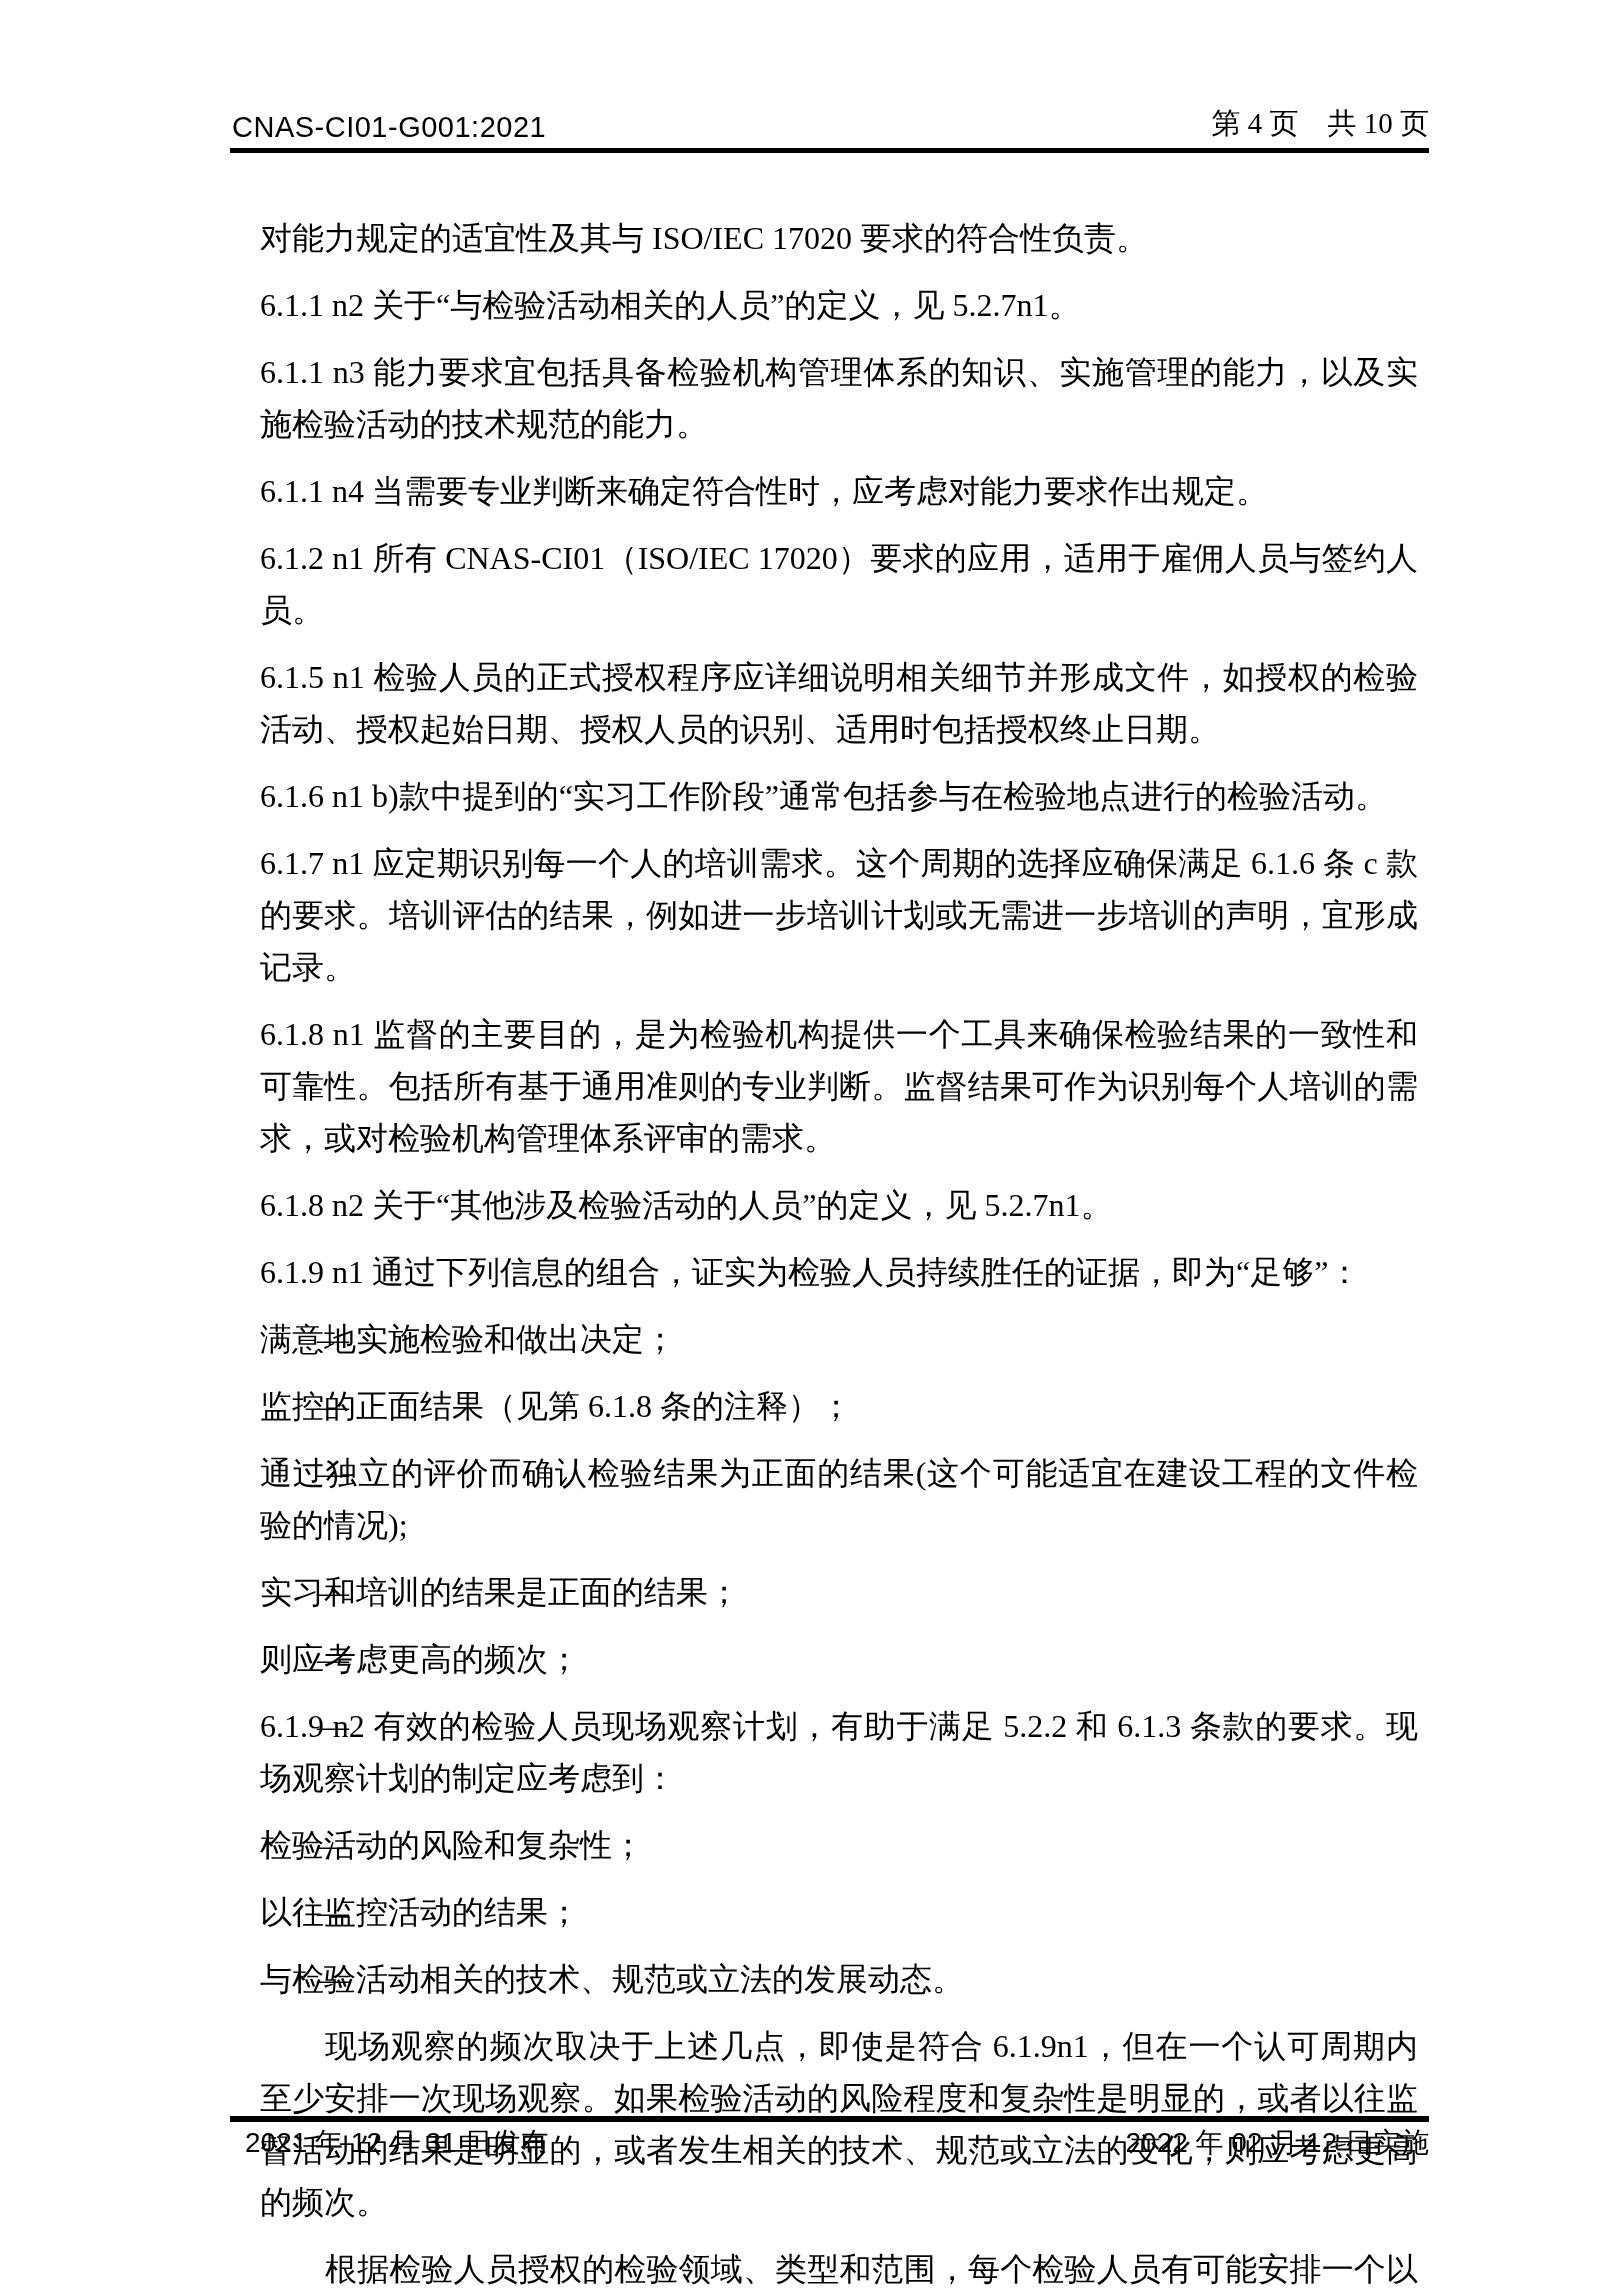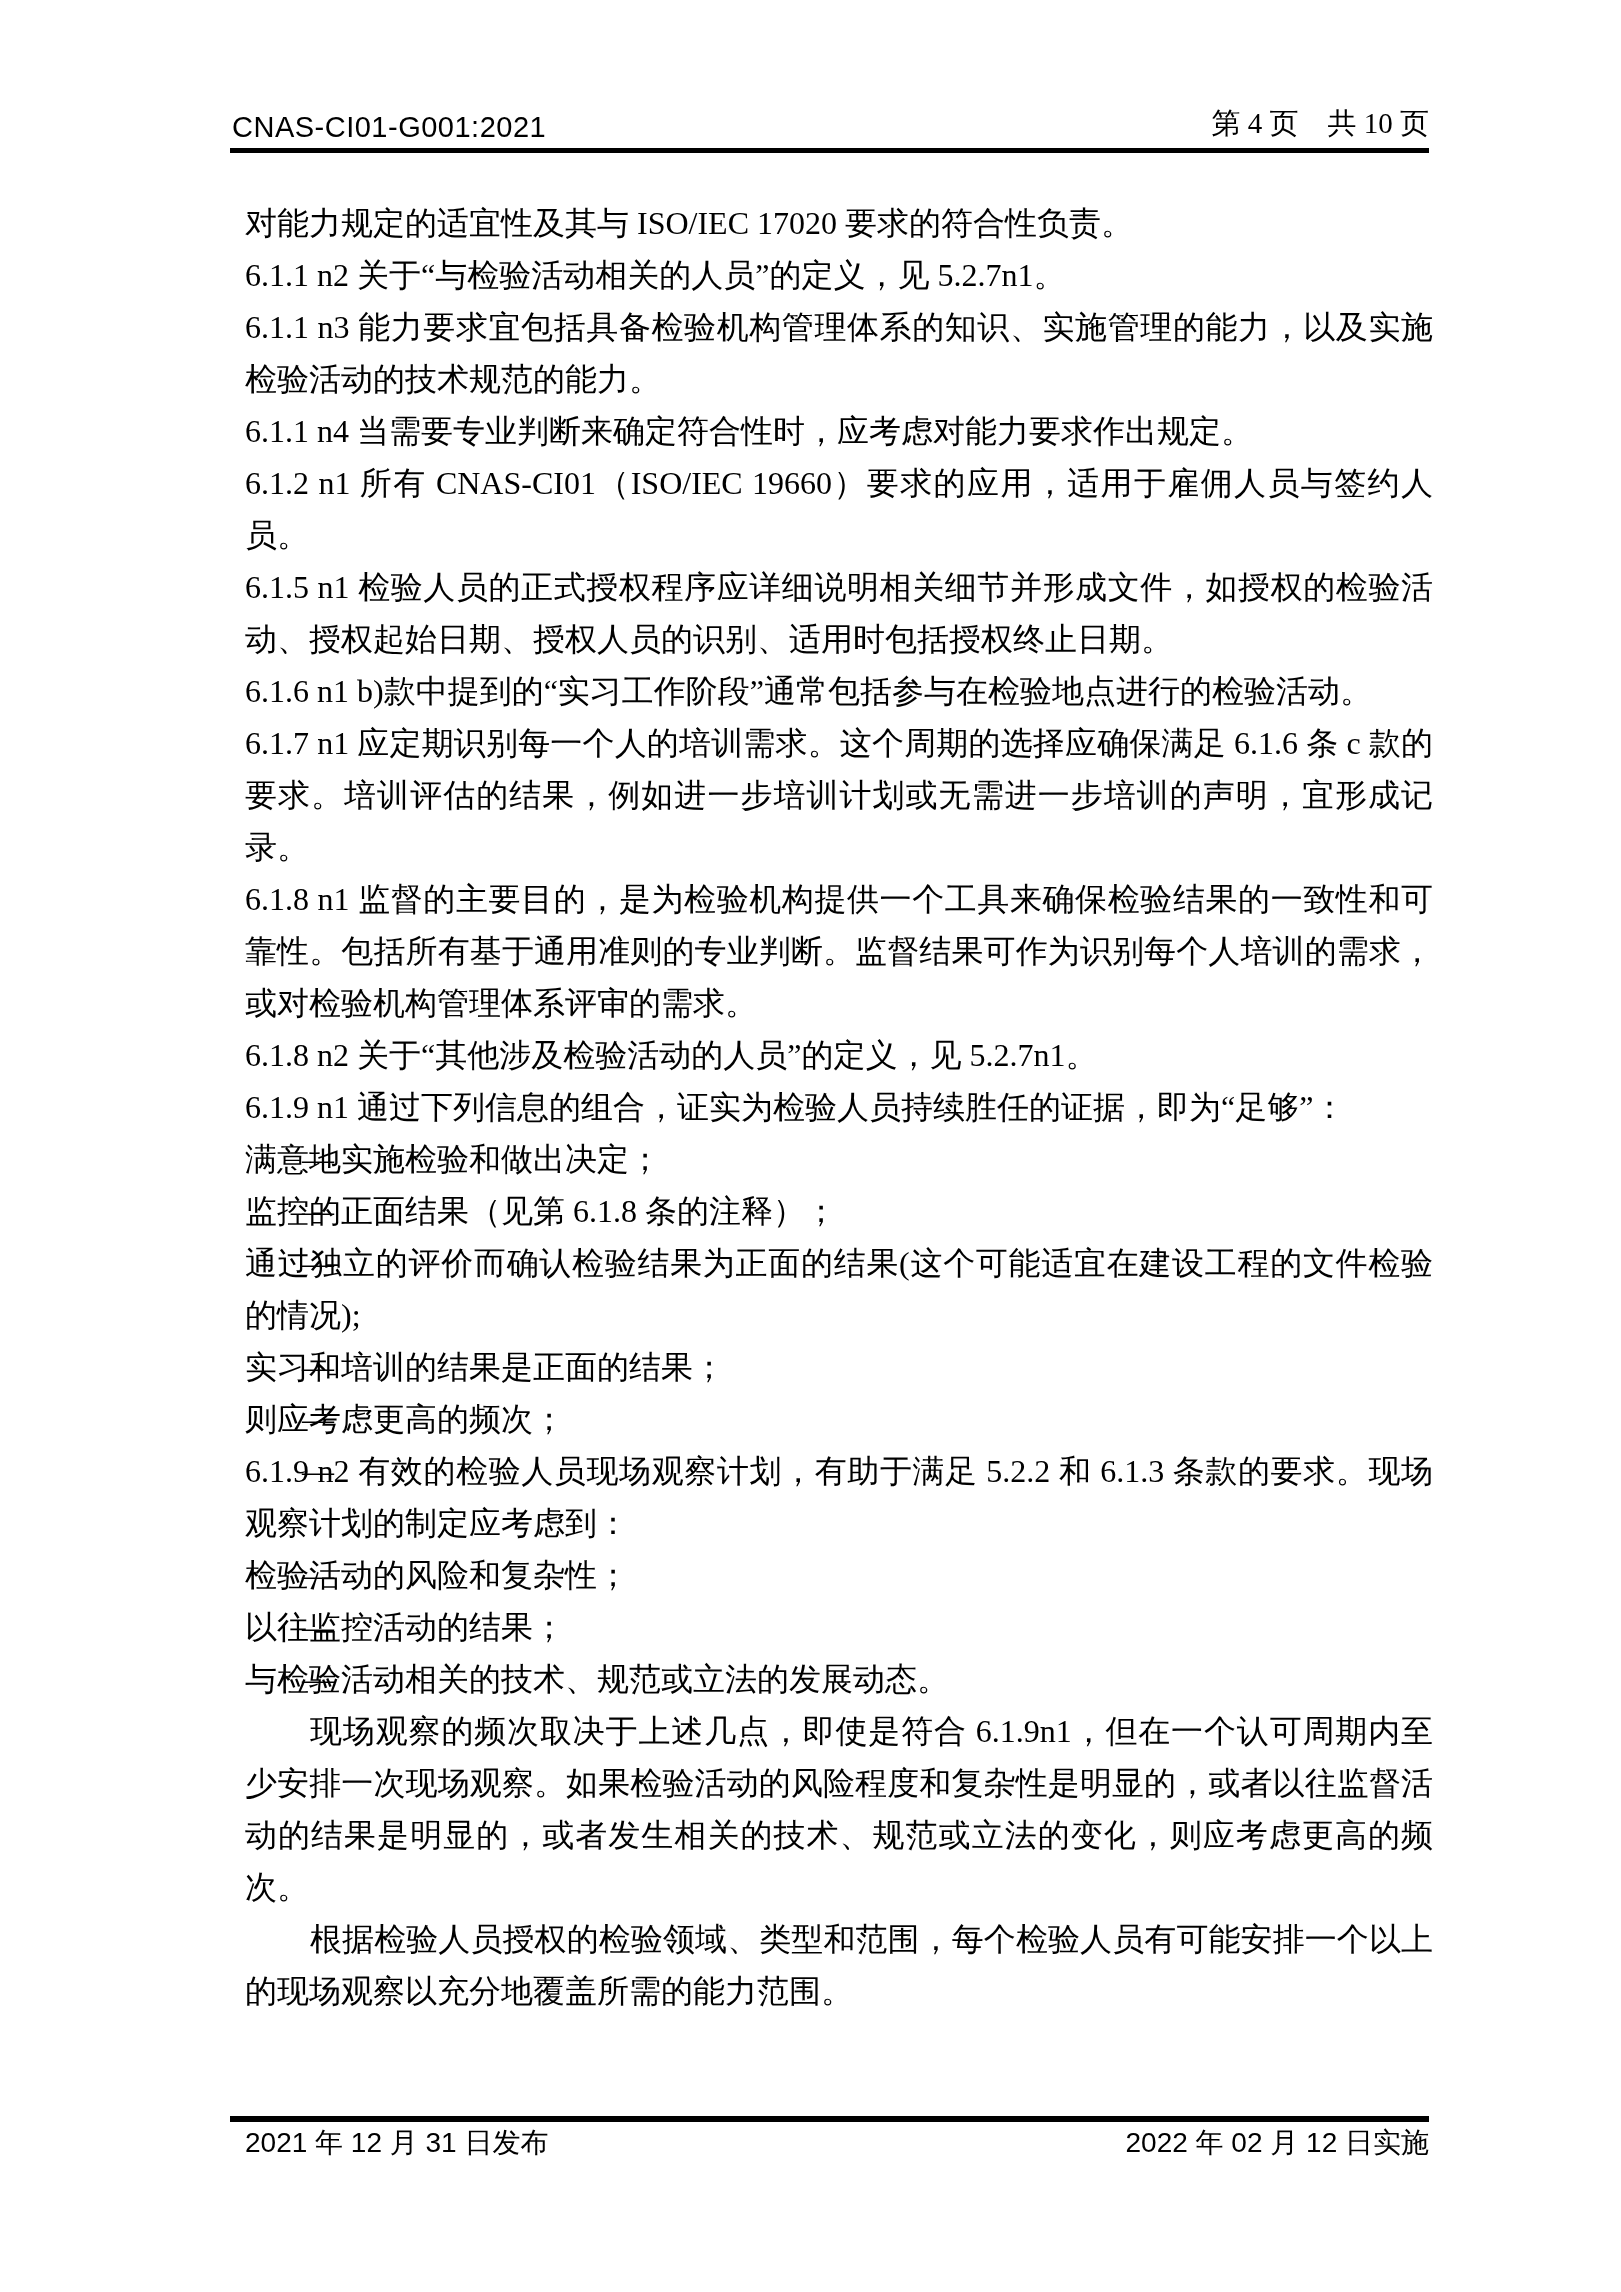--- a/index.html
+++ b/index.html
@@ -46,21 +46,21 @@
   .content {
     position: absolute;
     left: 245px;
     top: 197px;
     width: 1188px;
     font-size: 32px;
     line-height: 52px;
     text-align: justify;
   }
   .content p {
-    margin: 0;
+    margin: 15px;
     padding: 0;
   }
   p.indent {
     text-indent: 65px;
   }
   .li {
     position: relative;
     padding-left: 116px;
   }
   .li .marker {
@@ -98,21 +98,21 @@
     <span class="doc-code">CNAS-CI01-G001:2021</span>
     <span class="page-no">第 4 页　共 10 页</span>
   </div>
   <div class="header-rule"></div>
 
   <div class="content">
     <p>对能力规定的适宜性及其与 ISO/IEC 17020 要求的符合性负责。</p>
     <p>6.1.1 n2 关于“与检验活动相关的人员”的定义，见 5.2.7n1。</p>
     <p>6.1.1 n3 能力要求宜包括具备检验机构管理体系的知识、实施管理的能力，以及实施检验活动的技术规范的能力。</p>
     <p>6.1.1 n4 当需要专业判断来确定符合性时，应考虑对能力要求作出规定。</p>
-    <p>6.1.2 n1 所有 CNAS-CI01（ISO/IEC 19660）要求的应用，适用于雇佣人员与签约人员。</p>
+    <p>6.1.2 n1 所有 CNAS-CI01（ISO/IEC 17020）要求的应用，适用于雇佣人员与签约人员。</p>
     <p>6.1.5 n1 检验人员的正式授权程序应详细说明相关细节并形成文件，如授权的检验活动、授权起始日期、授权人员的识别、适用时包括授权终止日期。</p>
     <p>6.1.6 n1 b)款中提到的“实习工作阶段”通常包括参与在检验地点进行的检验活动。</p>
     <p>6.1.7 n1 应定期识别每一个人的培训需求。这个周期的选择应确保满足 6.1.6 条 c 款的要求。培训评估的结果，例如进一步培训计划或无需进一步培训的声明，宜形成记录。</p>
     <p>6.1.8 n1 监督的主要目的，是为检验机构提供一个工具来确保检验结果的一致性和可靠性。包括所有基于通用准则的专业判断。监督结果可作为识别每个人培训的需求，或对检验机构管理体系评审的需求。</p>
     <p>6.1.8 n2 关于“其他涉及检验活动的人员”的定义，见 5.2.7n1。</p>
     <p>6.1.9 n1 通过下列信息的组合，证实为检验人员持续胜任的证据，即为“足够”：</p>
 
     <p class="li">
       <span class="marker">—</span>
       <span>满意地实施检验和做出决定；</span>

